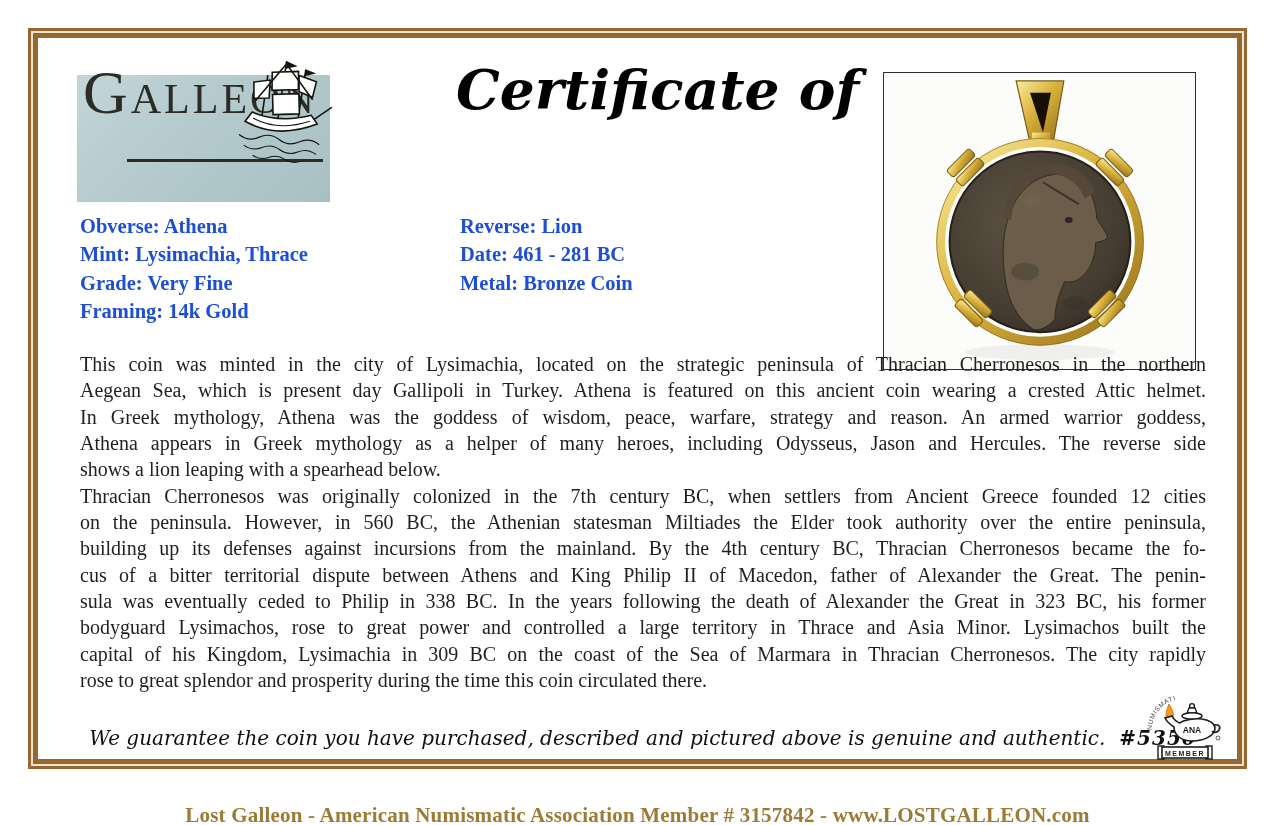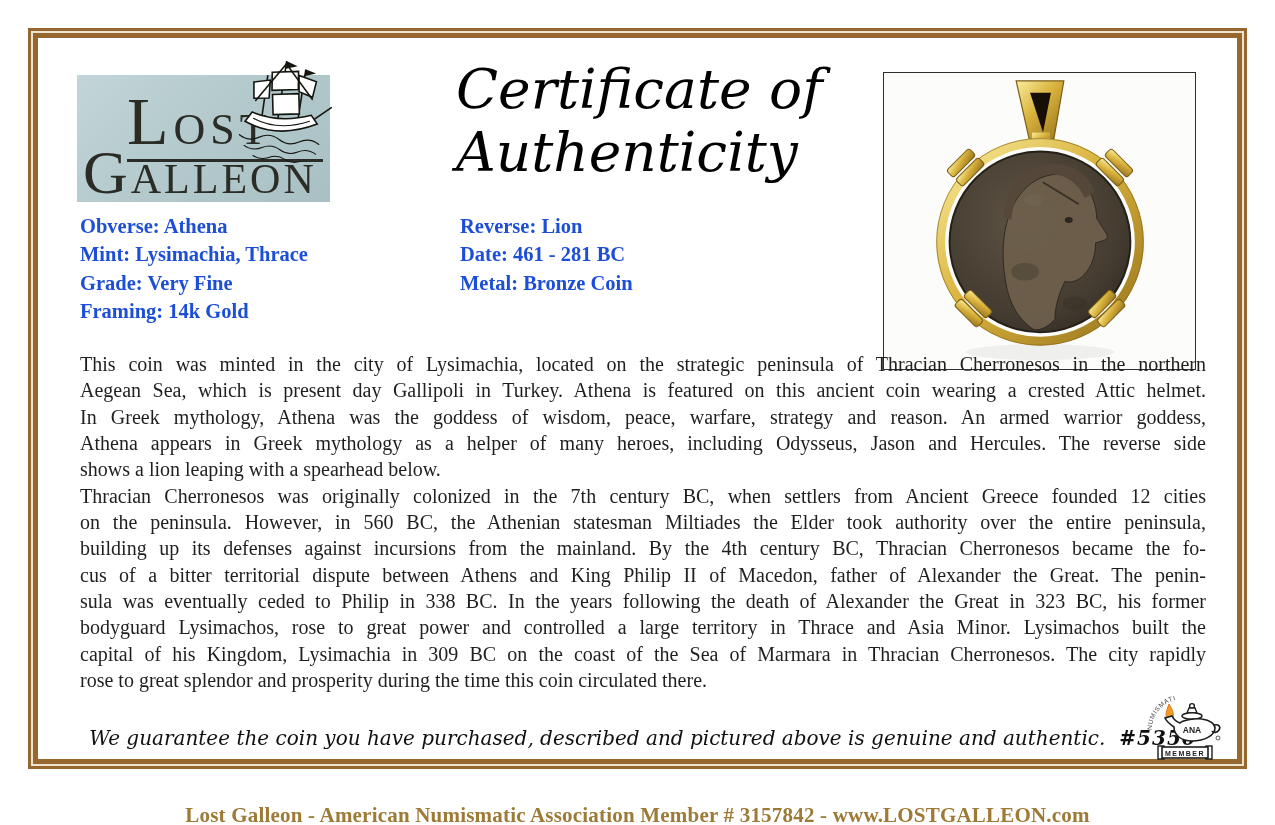--- a/index.html
+++ b/index.html
@@ -30,21 +30,21 @@
   .logo .word1 { font-size: 44px; padding-left: 50px; padding-top: 12px; }
   .logo .word1::first-letter { font-size: 68px; }
   .logo .word2 { font-size: 42px; padding-left: 6px; margin-top: -14px; letter-spacing: 3px; }
   .logo .word2::first-letter { font-size: 62px; }
   .logo .rule { position:absolute; left: 50px; top: 84px; width: 196px; height: 3px; background:#2b2c26; }
   .logo .ship { position:absolute; right: -4px; top: -20px; width: 100px; height: 122px; }
 
   
   .cert-title {
     position: absolute; left: 456px; top: 58px; width: 440px;
-    font-family: "DejaVu Serif", serif; font-style: italic; font-weight: 400;
+    font-family: "DejaVu Serif", serif; font-style: italic; font-weight: 700;
     font-size: 55px; line-height: 63px; color: #000;
   }
 
   
   .coin-photo {
     position: absolute; left: 883px; top: 72px; width: 313px; height: 298px;
     background: #fcfcfa; border: 1px solid #2e2e2e;
   }
   .coin-photo svg { display:block; width:100%; height:100%; }
 
@@ -79,21 +79,20 @@
 </head>
 <body>
 
 <div class="canvas">
 
   <div class="frame-outer">
     <div class="frame-inner"></div>
   </div>
 
   <div class="logo">
-    <span class="word word1">LOST</span>
     <span class="rule"></span>
     <span class="word word2">GALLEON</span>
     <svg class="ship" viewBox="0 0 100 120">
       <g transform="rotate(7 50 60)" fill="none" stroke="#15150f" stroke-width="1.6" stroke-linecap="round">
 
         <line x1="46" y1="6" x2="44" y2="72"></line>
         <line x1="66" y1="12" x2="64" y2="68"></line>
         <line x1="29" y1="22" x2="28" y2="72"></line>
 
         <path d="M46,6 l9,3 -9,3" fill="#15150f"></path>
@@ -114,21 +113,20 @@
 
         <path d="M8,84 q10,6 20,0 q10,-6 20,0 q10,6 20,0 q10,-6 20,0" stroke-width="1.2"></path>
         <path d="M14,94 q9,5 18,0 q9,-5 18,0 q9,5 18,0 q9,-5 18,0" stroke-width="1.1"></path>
         <path d="M24,103 q8,4 16,0 q8,-4 16,0 q8,4 16,0" stroke-width="1"></path>
       </g>
     </svg>
   </div>
 
   <div class="cert-title">
     <div>Certificate of</div>
-    <div>Authenticity</div>
   </div>
 
   <div class="coin-photo">
     <svg viewBox="0 0 313 298">
       <defs>
         <linearGradient id="goldGrad" x1="0" y1="0" x2="1" y2="1">
           <stop offset="0" stop-color="#f9ee9f"></stop>
           <stop offset="0.45" stop-color="#d9b23c"></stop>
           <stop offset="1" stop-color="#96731c"></stop>
         </linearGradient>

